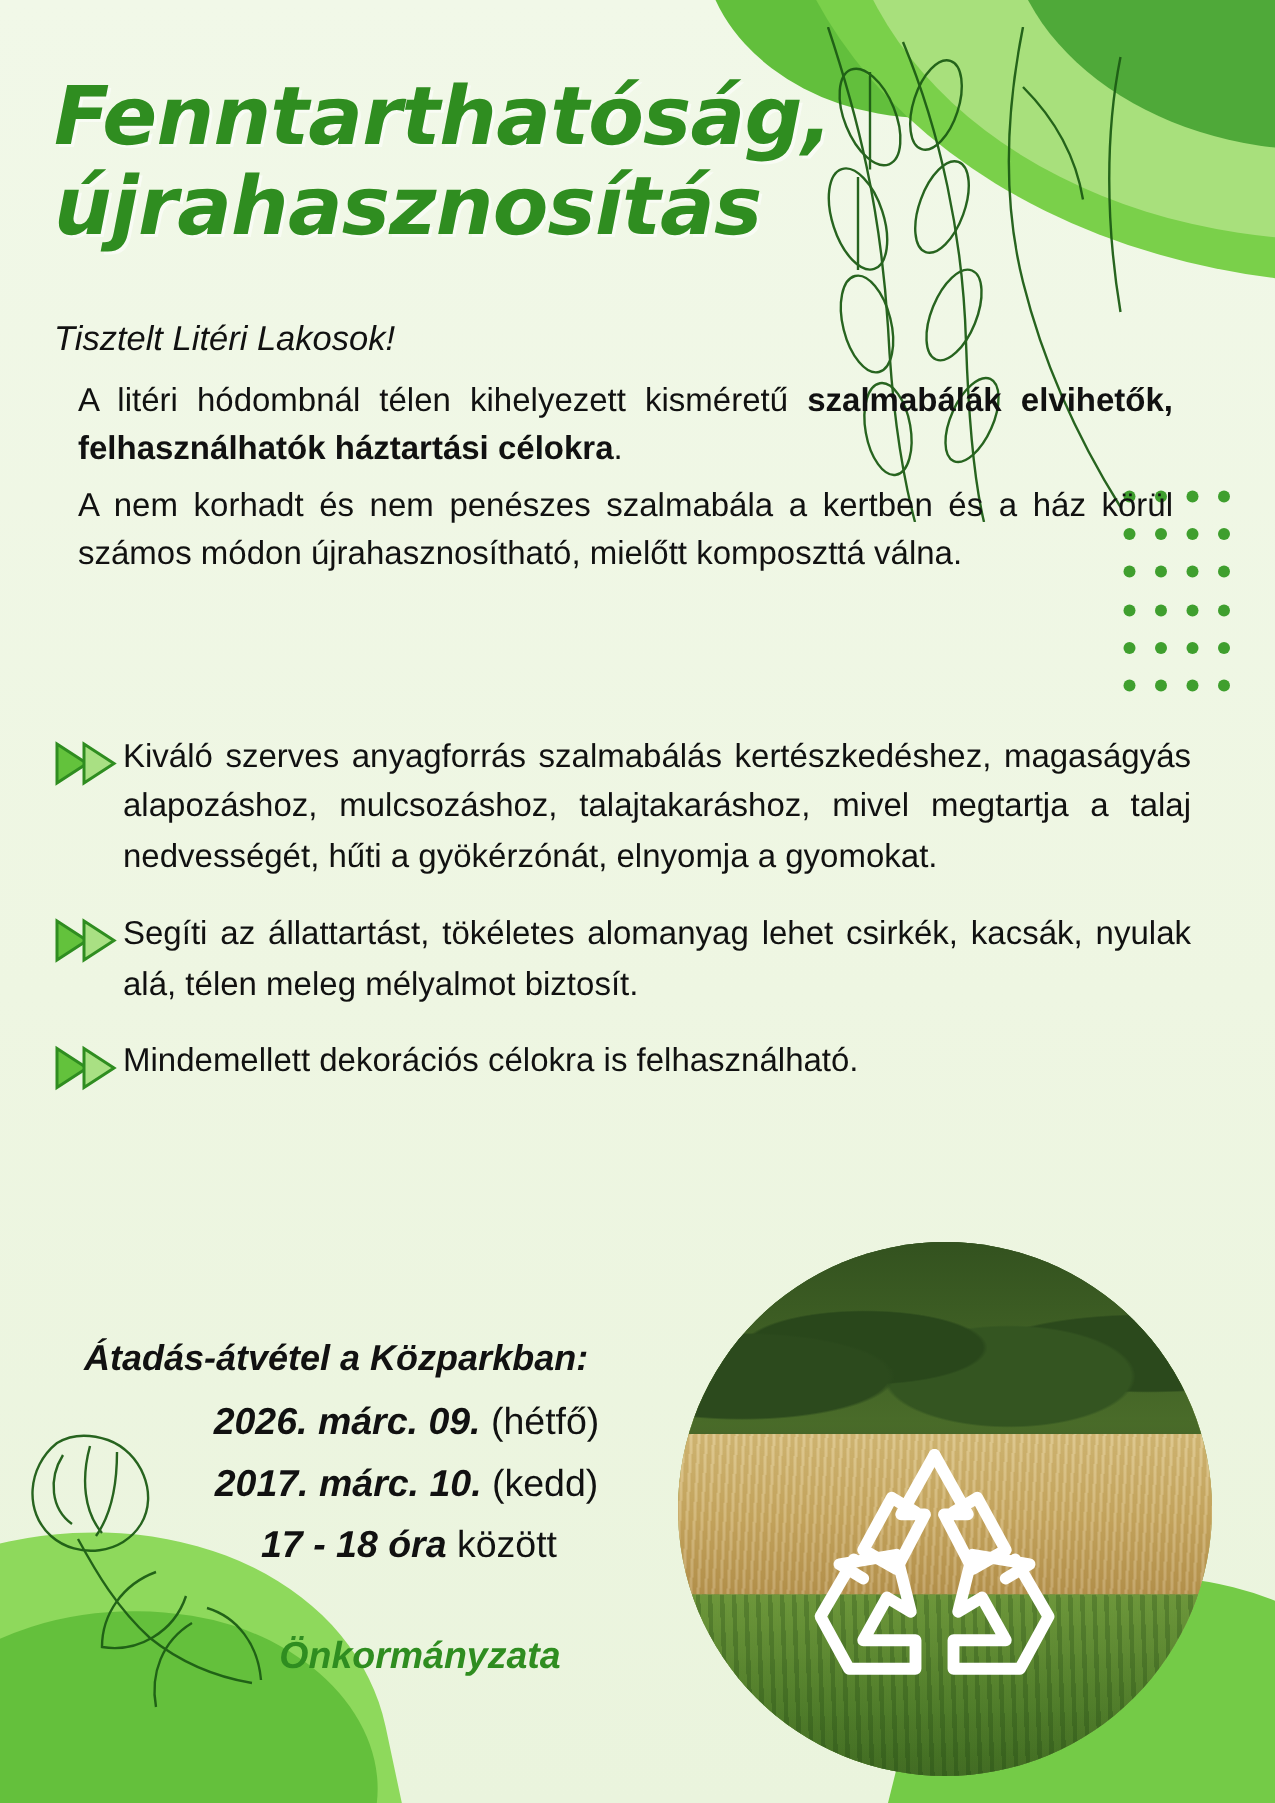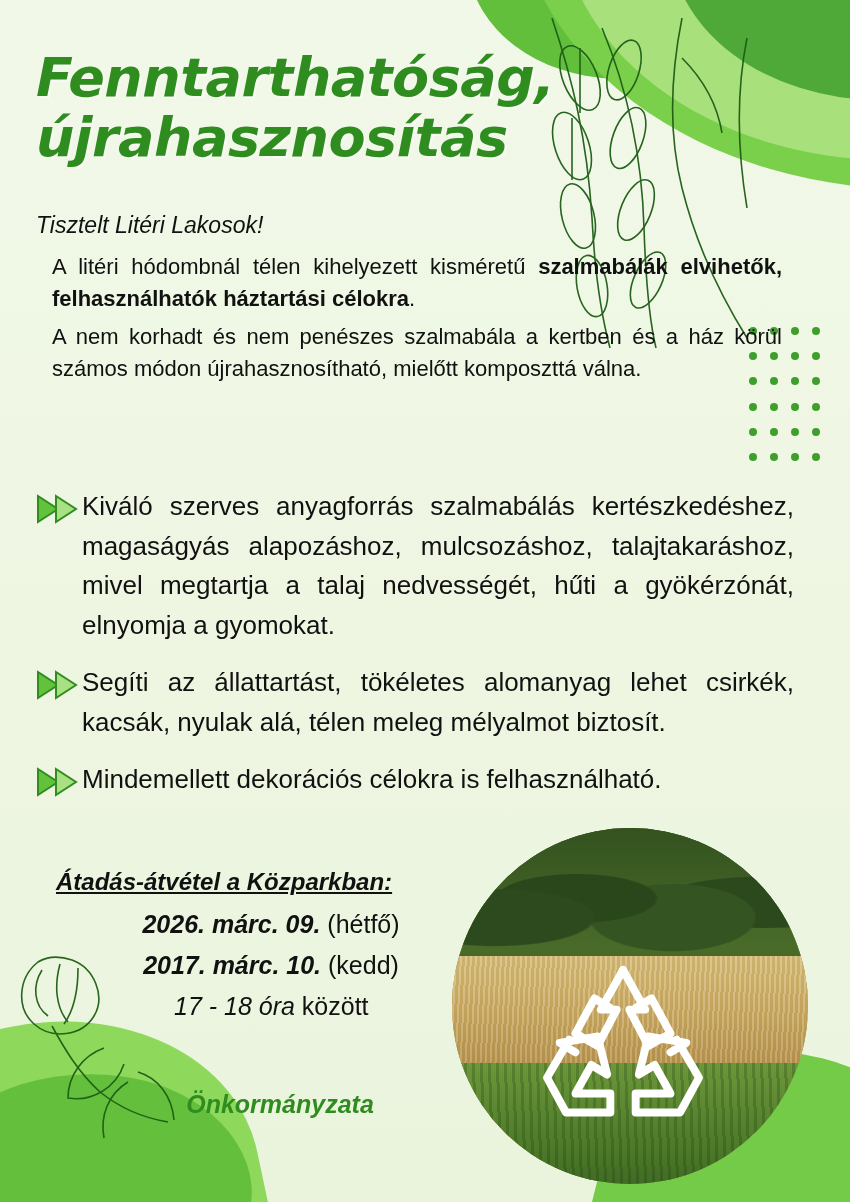--- a/index.html
+++ b/index.html
@@ -182,54 +182,54 @@
     align-items: flex-start;
     margin-bottom: 18px;
   }
   .bullet-icon {
     flex: 0 0 auto;
     width: 46px;
     height: 32px;
     margin-top: 6px;
   }
   .bullet-text {
-    font-size: 26px;
+    font-size: 22px;
     line-height: 1.52;
     text-align: justify;
     width: 712px;
   }
 
   
   .schedule {
     position: absolute;
     left: 56px;
     top: 868px;
     width: 430px;
   }
   .schedule-title {
     font-size: 24px;
     font-weight: bold;
     font-style: italic;
-    text-decoration: underline;
     margin-bottom: 14px;
+    margin-top: 24px;
   }
   .schedule-line {
     font-size: 25px;
     margin-bottom: 12px;
     text-align: center;
   }
   .schedule-line .strong {
     font-weight: bold;
     font-style: italic;
   }
   .schedule-time {
     font-size: 25px;
     padding-left: 118px;
   }
-  .schedule-time .strong { font-weight: normal; font-style: italic; text-align: right; }
+  .schedule-time .strong { font-weight: bold; font-style: italic; text-align: right; }
 
   .signature {
     position: absolute;
     left: 130px;
     top: 1088px;
     width: 300px;
     text-align: center;
     color: #2f8d20;
     font-weight: bold;
     font-style: italic;

